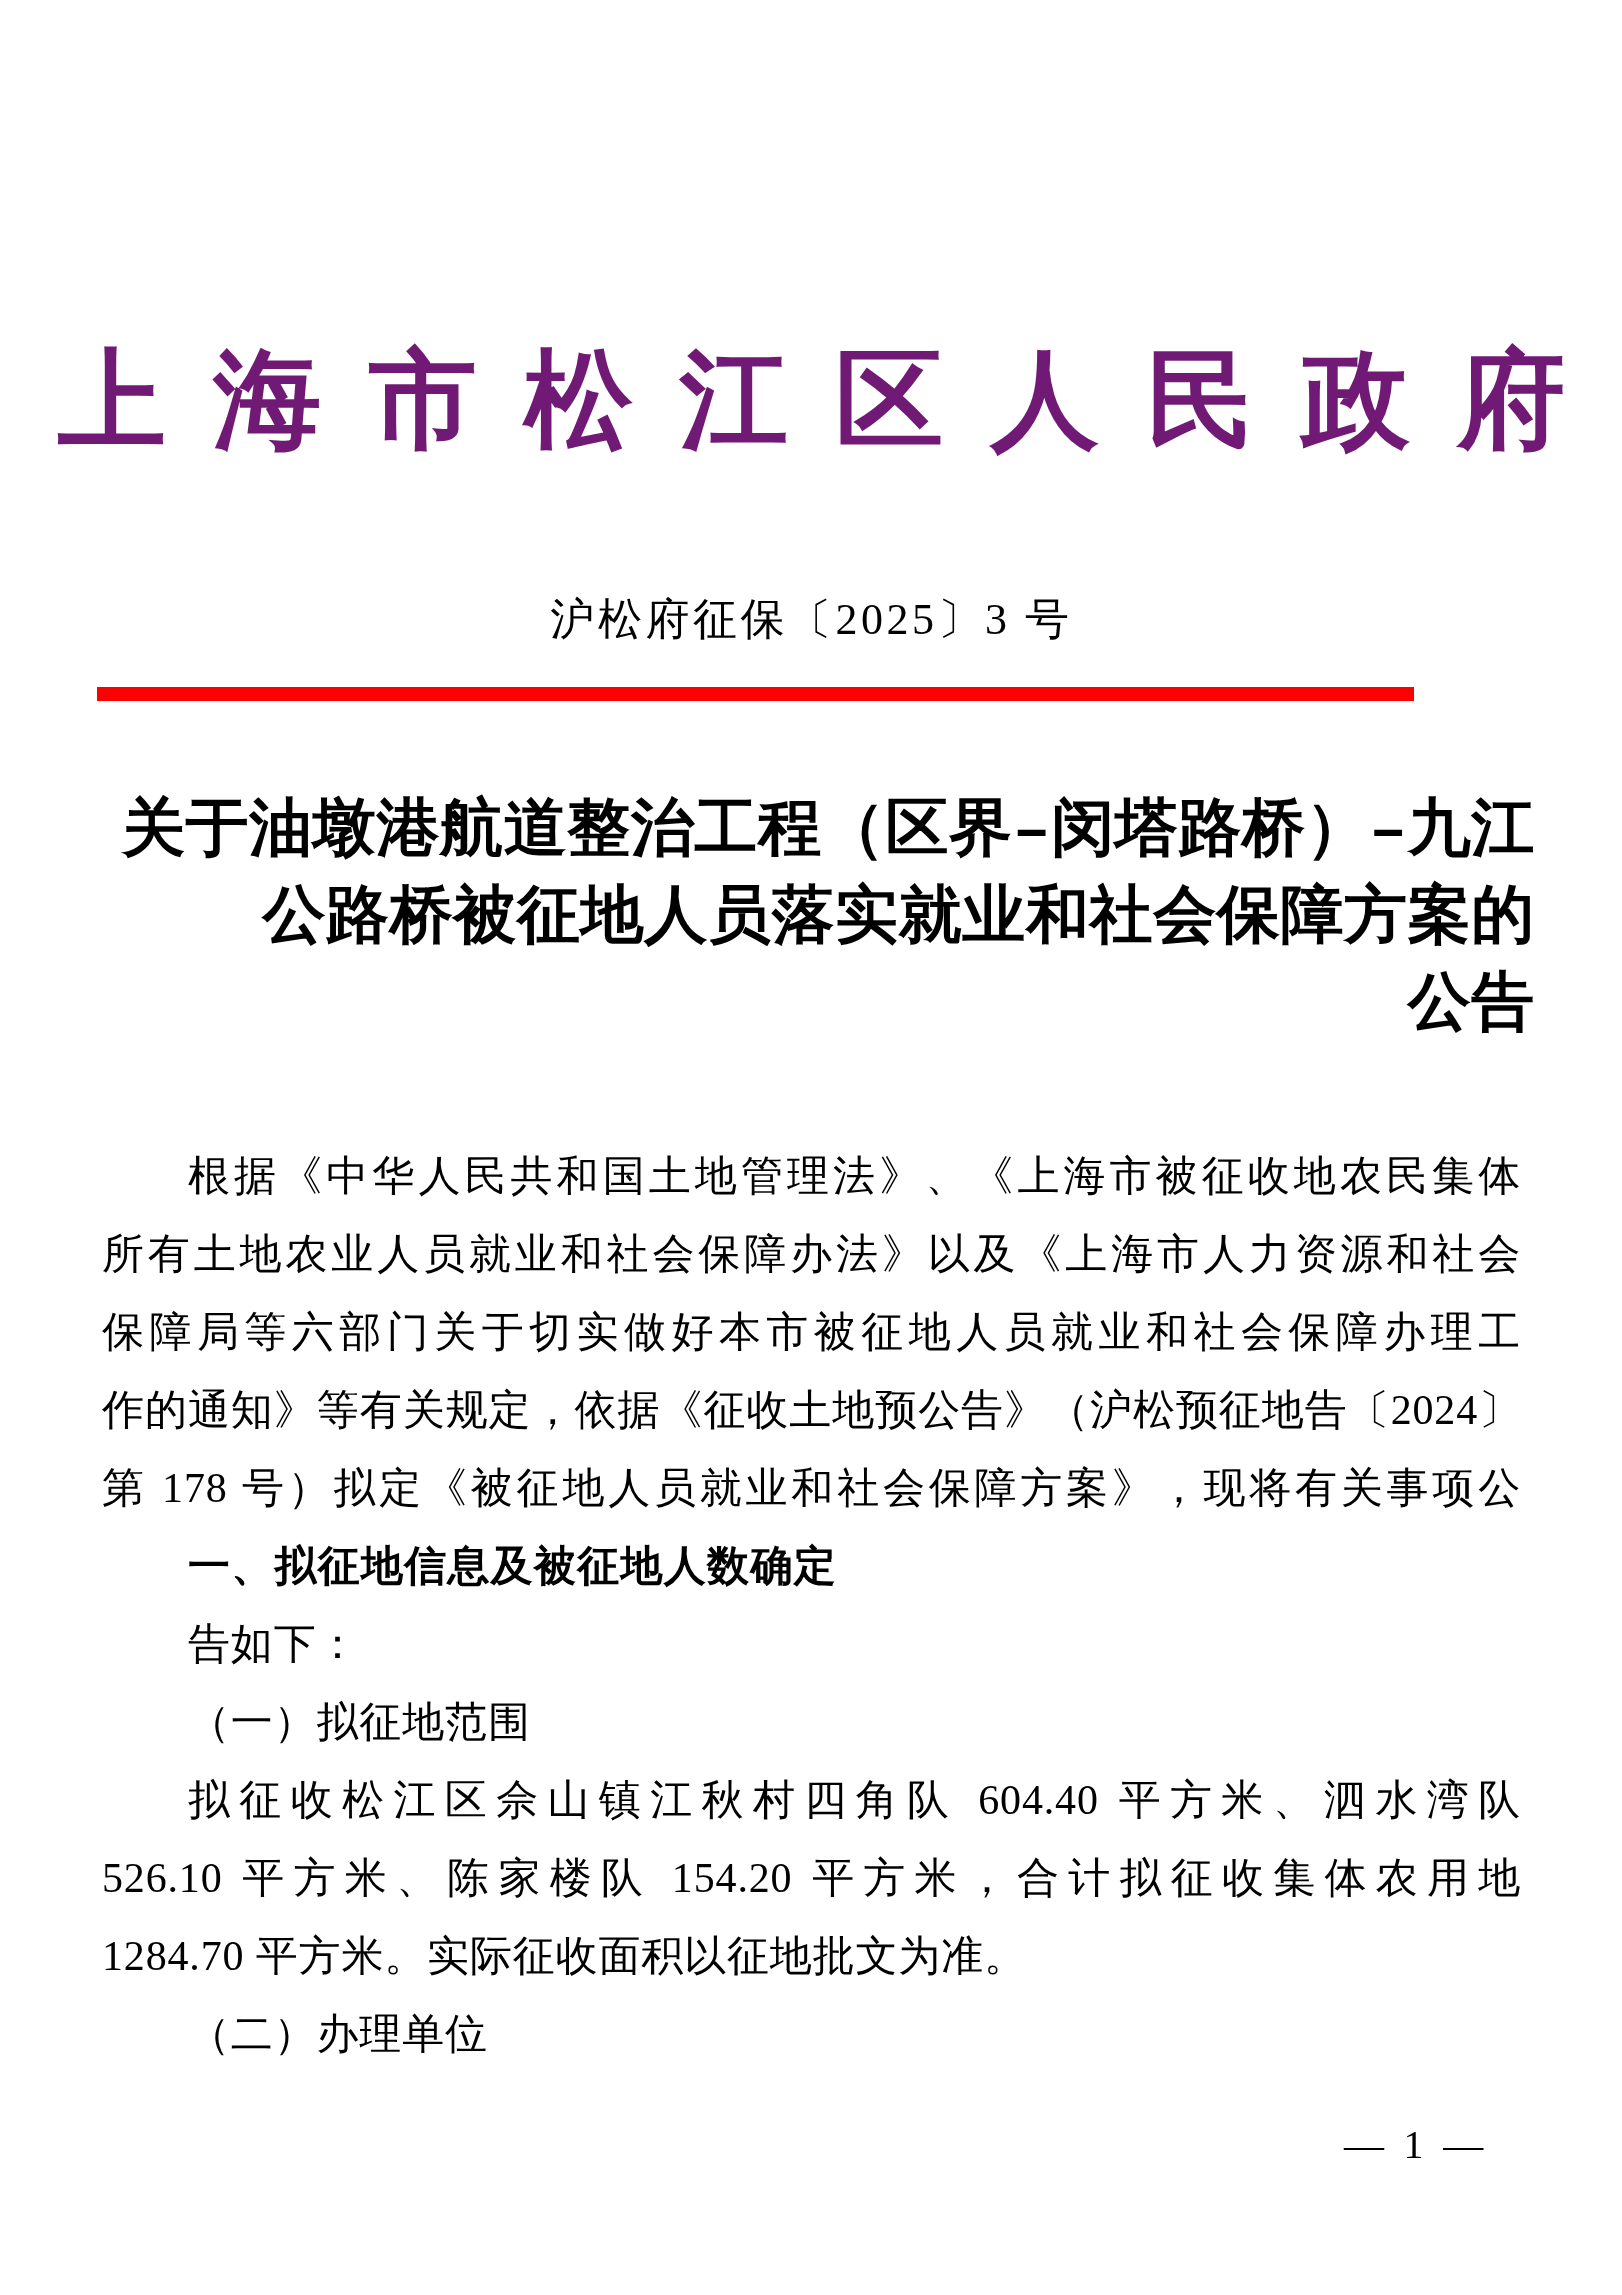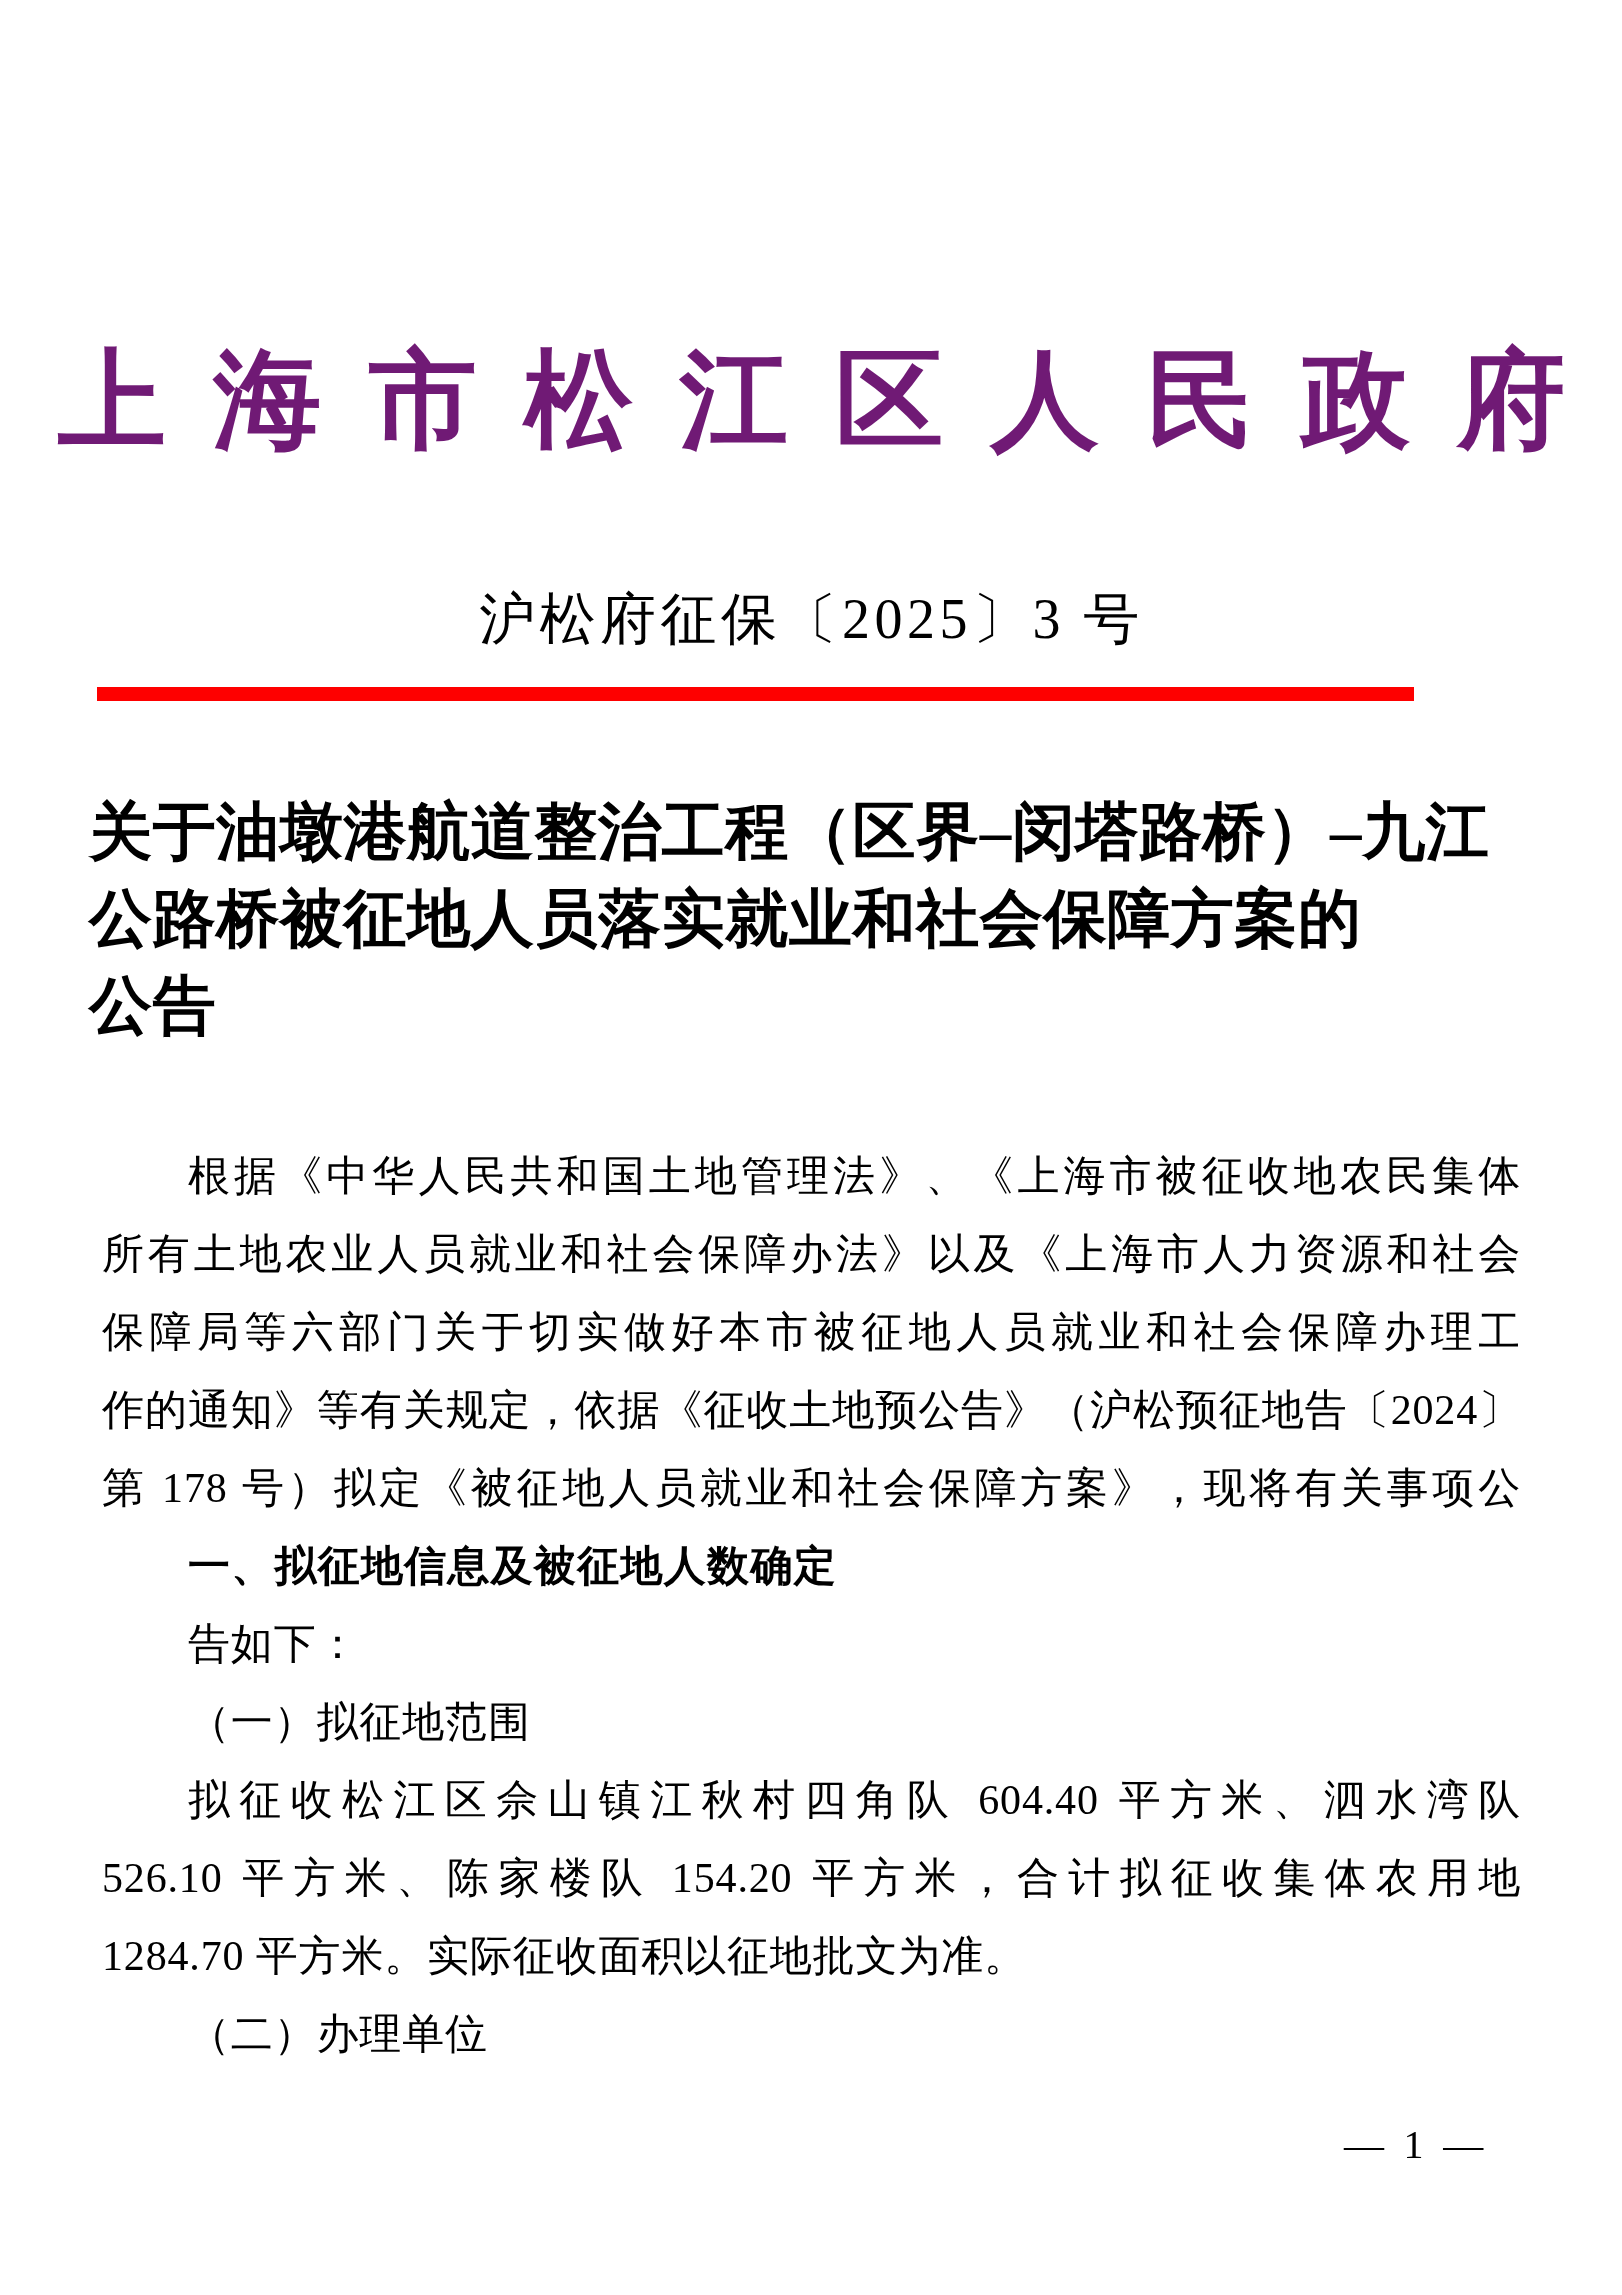--- a/index.html
+++ b/index.html
@@ -32,45 +32,46 @@
     margin-right: -0.44em; 
   }
 
   
   .doc-number {
     position: absolute;
     top: 592px;
     left: 0;
     width: 100%;
     text-align: center;
-    font-size: 56px;
+    font-size: 44px;
     line-height: 55px;
     letter-spacing: 0.08em;
   }
 
   
   .red-rule {
     position: absolute;
     top: 687px;
     left: 97px;
     width: 1317px;
     height: 13.6px;
   }
 
   
   .doc-title {
     position: absolute;
     top: 789px;
     left: 89px;
     width: 1446px;
-    text-align: left;
+    text-align: right;
     font-size: 63px;
     line-height: 87px;
     font-weight: bold;
     letter-spacing: 0.01em;
+    font-family: Liberation Mono, monospace;
   }
 
   
   .body-text {
     position: absolute;
     top: 1137px;
     left: 102px;
     width: 1419px;
     font-size: 42px;
     line-height: 78px;

